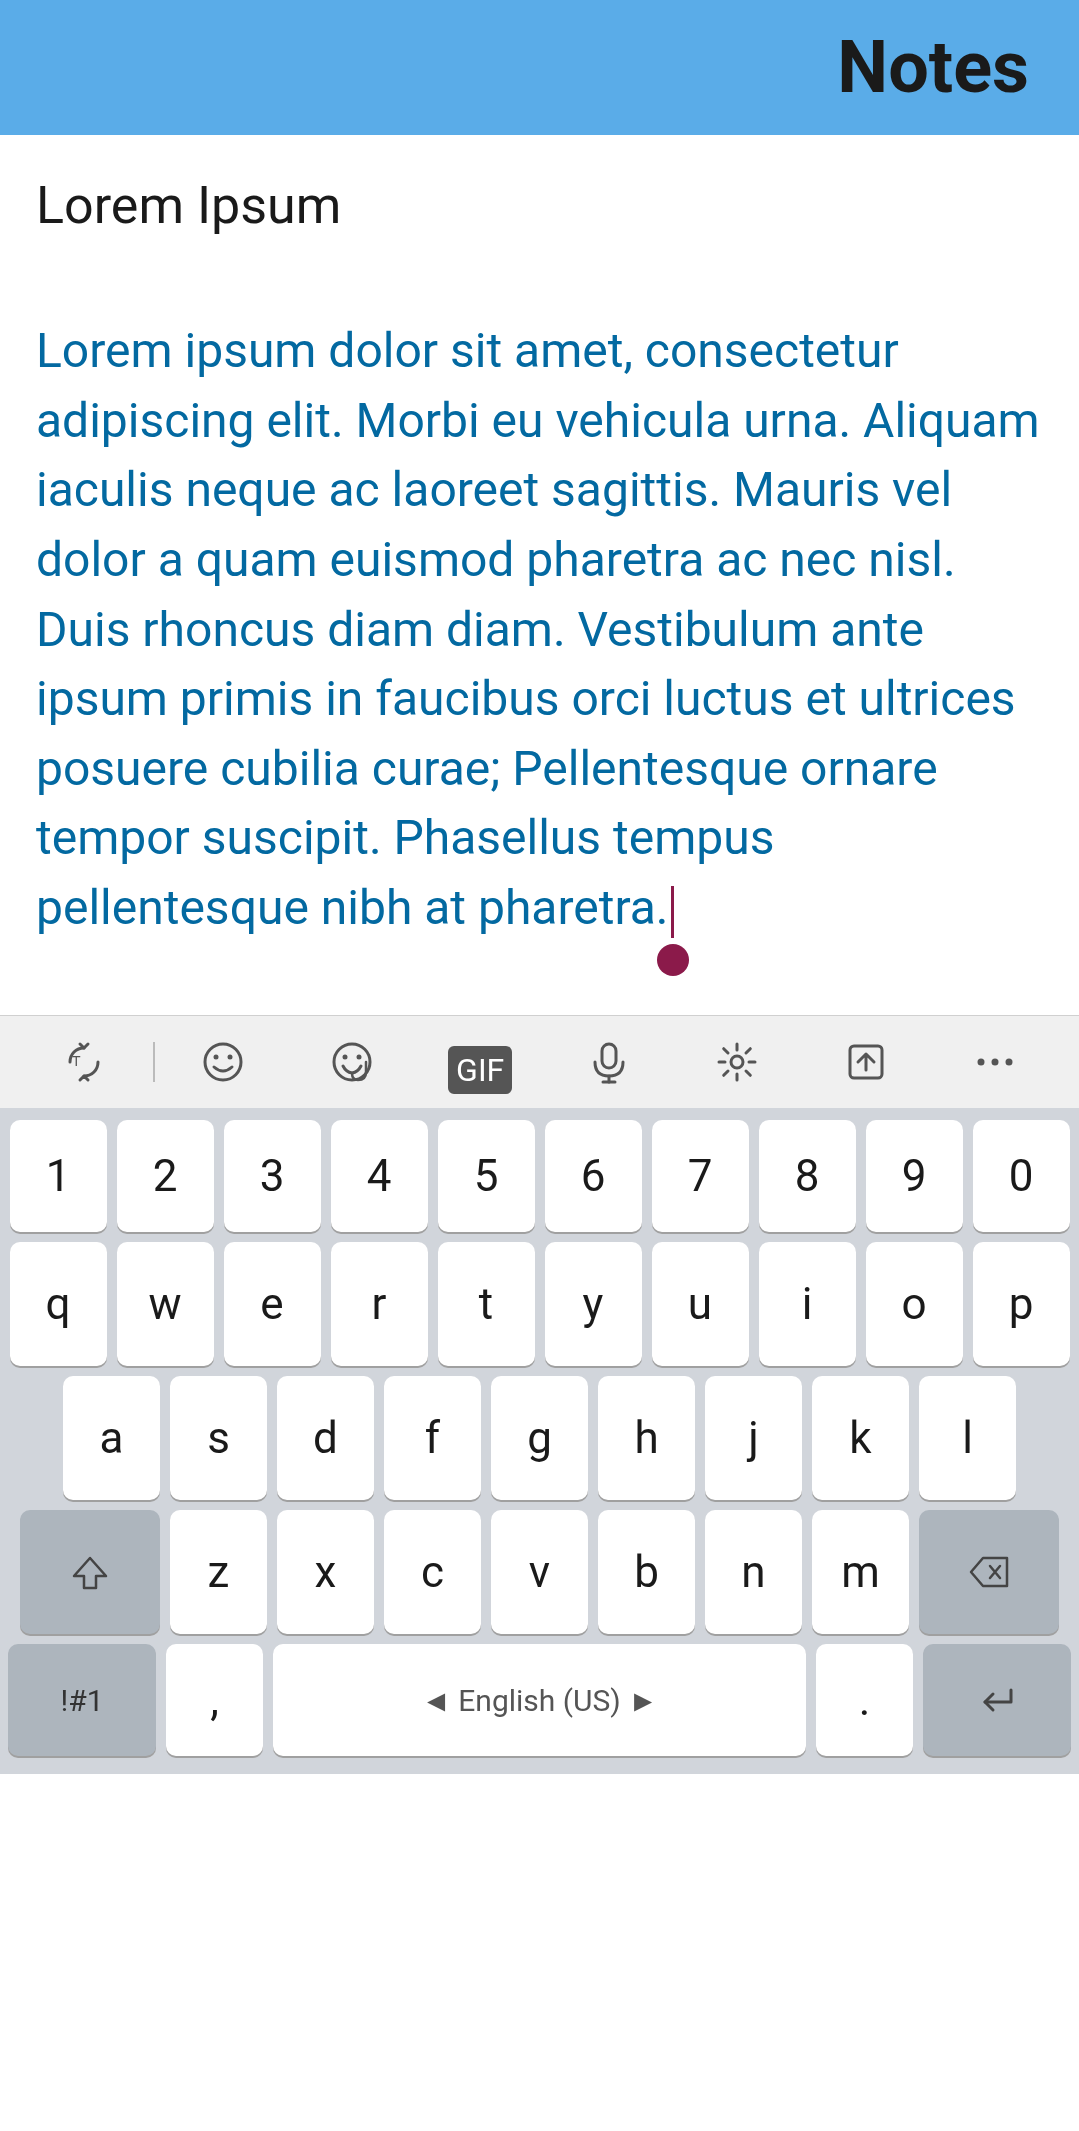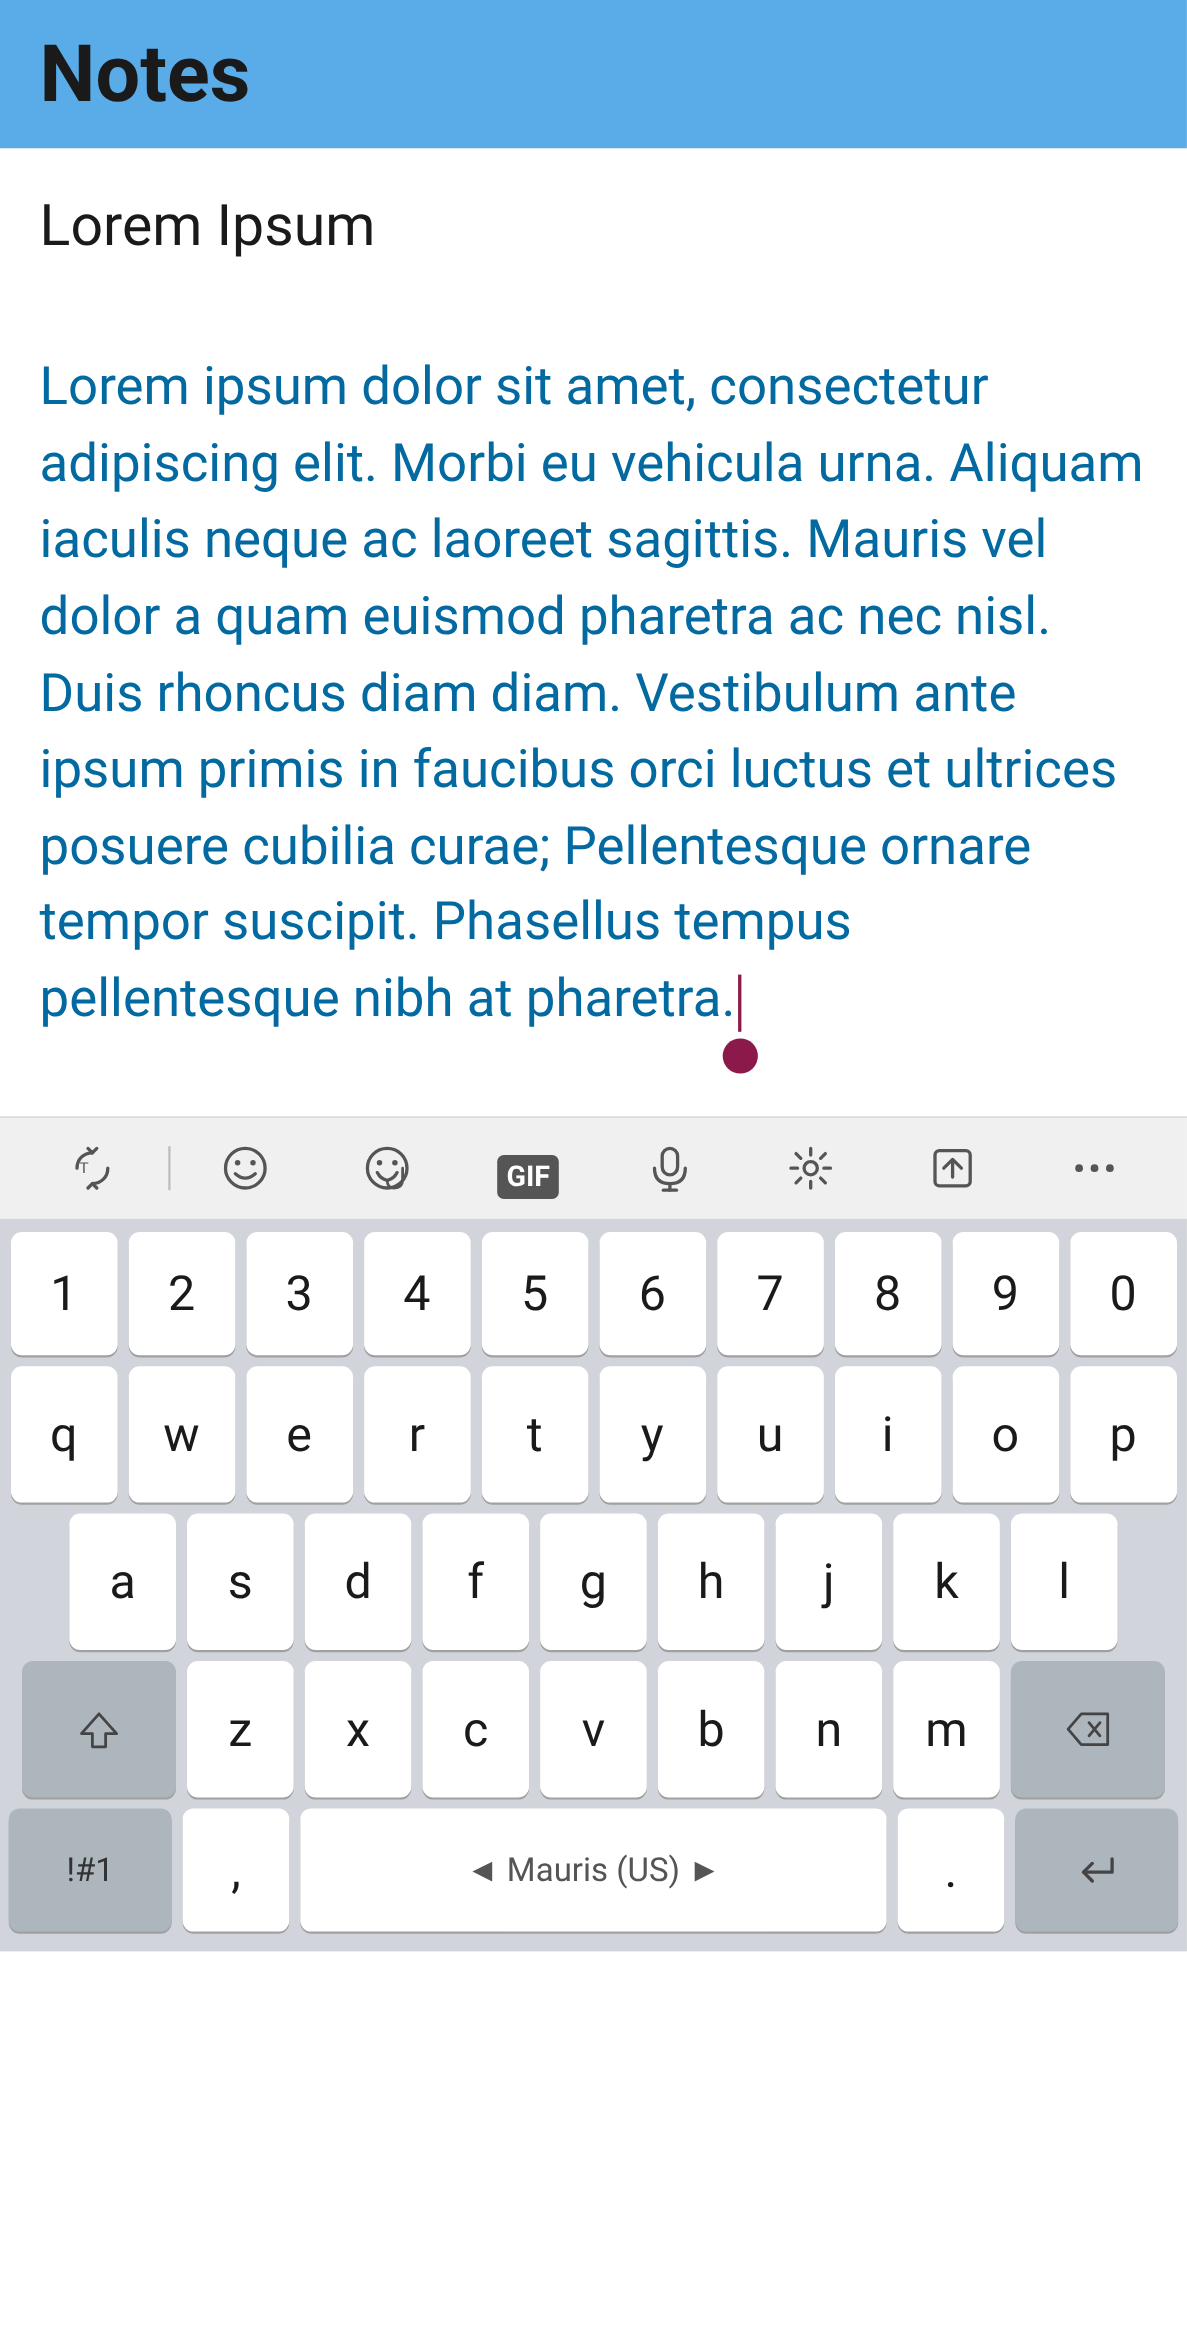--- a/index.html
+++ b/index.html
@@ -12,20 +12,21 @@
       background: #fff;
       overflow: hidden;
     }
 
     
     .header {
       background: #5AACE8;
       padding: 28px 50px 28px 36px;
       display: flex;
       align-items: center;
+      justify-content: flex-end;
     }
     .header-title {
       font-size: 72px;
       font-weight: 700;
       color: #1a1a1a;
       line-height: 1.1;
     }
 
     .note-title {
       font-size: 52px;
@@ -233,21 +234,21 @@
     <svg width="44" height="44" viewBox="0 0 44 44" fill="none">
       <circle cx="22" cy="22" r="18" stroke="#555" stroke-width="3" fill="none"></circle>
       <circle cx="15" cy="17" r="2.5" fill="#555"></circle>
       <circle cx="29" cy="17" r="2.5" fill="#555"></circle>
       <path d="M13 26 Q16 32 22 33 Q28 32 31 26" stroke="#555" stroke-width="3" stroke-linecap="round" fill="none"></path>
       <path d="M22 33 Q22 40 28 40 Q36 40 36 32 L36 22" stroke="#555" stroke-width="2.5" stroke-linecap="round" fill="none"></path>
     </svg>
   </div>
 
   <div class="toolbar-btn">
-    <div style="background:#555;color:#fff;font-size:26px;font-weight:bold;padding:5px 8px;border-radius:6px;margin-top:16px;">GIF</div>
+    <div style="background:#555;color:#fff;font-size:32px;font-weight:normal;padding:5px 8px;border-radius:6px;margin-top:16px;">GIF</div>
   </div>
 
   <div class="toolbar-btn">
     <svg width="44" height="44" viewBox="0 0 44 44" fill="none">
       <rect x="15" y="4" width="14" height="24" rx="7" stroke="#555" stroke-width="3" fill="none"></rect>
       <path d="M8 22 Q8 36 22 36 Q36 36 36 22" stroke="#555" stroke-width="3" stroke-linecap="round" fill="none"></path>
       <line x1="22" y1="36" x2="22" y2="42" stroke="#555" stroke-width="3" stroke-linecap="round"></line>
       <line x1="16" y1="42" x2="28" y2="42" stroke="#555" stroke-width="3" stroke-linecap="round"></line>
     </svg>
   </div>
@@ -332,21 +333,21 @@
       <svg width="44" height="44" viewBox="0 0 44 44" fill="none">
         <path d="M16 8 L4 22 L16 36 L40 36 L40 8 Z" stroke="#444" stroke-width="2.5" fill="none" stroke-linejoin="round"></path>
         <path d="M23 16 L33 28 M33 16 L23 28" stroke="#444" stroke-width="2.5" stroke-linecap="round"></path>
       </svg>
     </div>
   </div>
 
   <div class="key-row">
     <div class="key key-symbols key-small-text">!#1</div>
     <div class="key key-comma">,</div>
-    <div class="key key-space key-small-text">◄ Mauris (US) ►</div>
+    <div class="key key-space key-small-text">◄ English (US) ►</div>
     <div class="key key-period">.</div>
     <div class="key key-enter">
       <svg width="44" height="44" viewBox="0 0 44 44" fill="none">
         <path d="M36 12 L36 24 L10 24" stroke="#444" stroke-width="3" stroke-linecap="round" stroke-linejoin="round" fill="none"></path>
         <path d="M18 16 L10 24 L18 32" stroke="#444" stroke-width="3" stroke-linecap="round" stroke-linejoin="round" fill="none"></path>
       </svg>
     </div>
   </div>
 
 </div>

